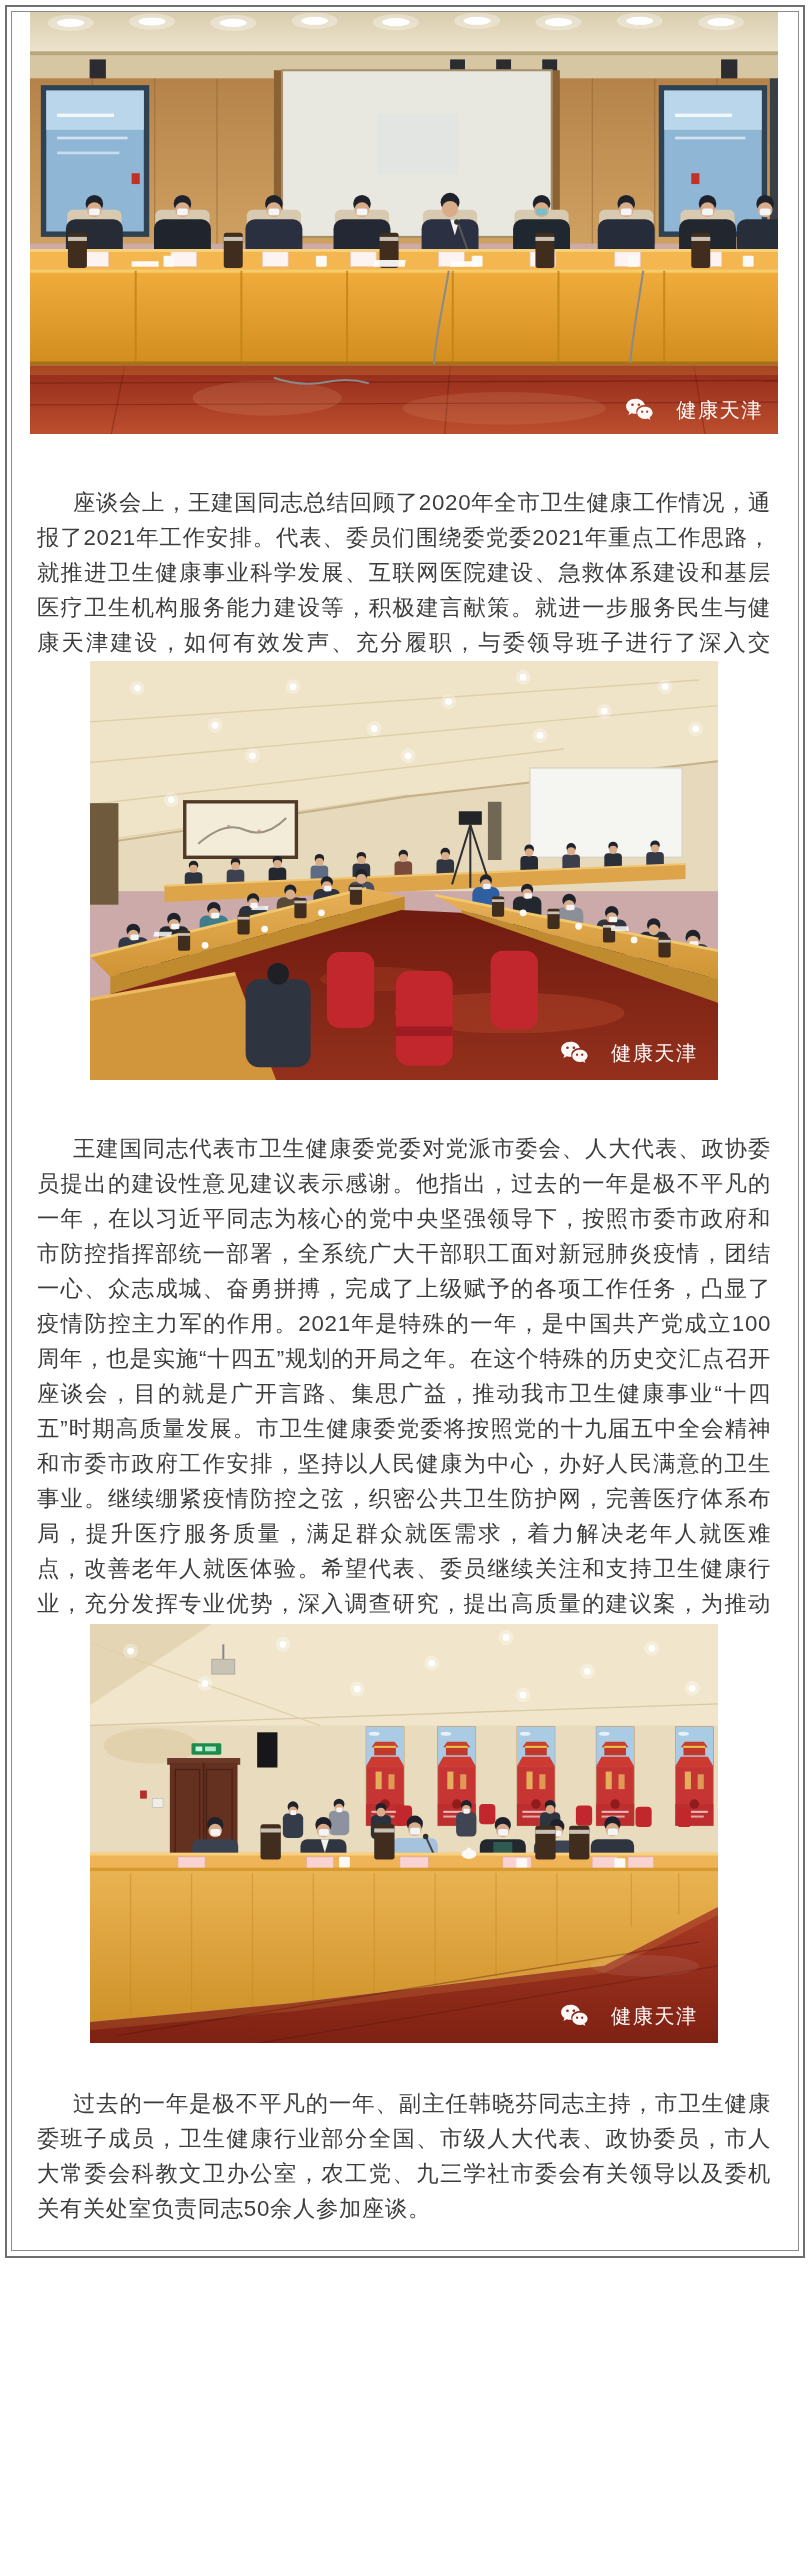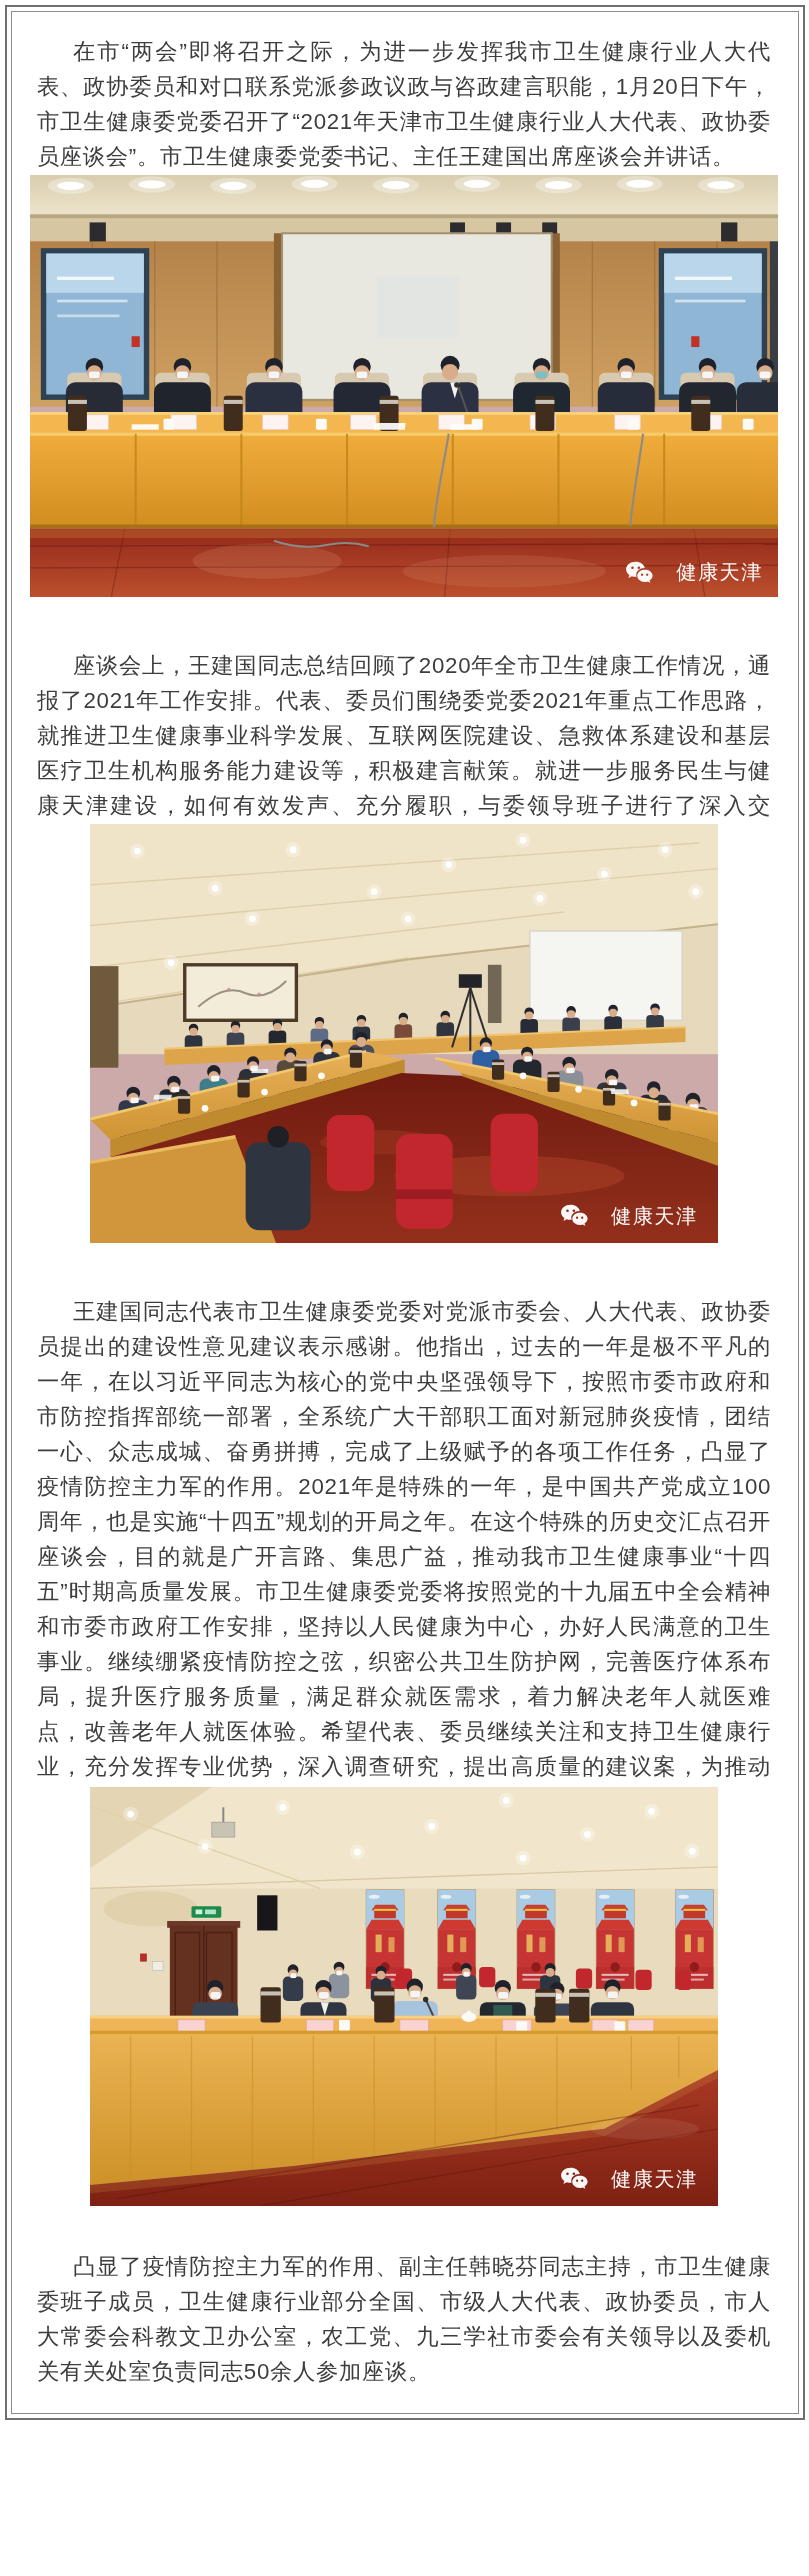--- a/index.html
+++ b/index.html
@@ -39,21 +39,20 @@
   .lightdot{fill:#ffffff}.halo{fill:#ffffff;opacity:.32}
 </style>
 </head>
 <body>
 
 <div class="canvas">
   <div class="outer-frame">
     <div class="inner-frame">
       <div class="content">
 
-        <p class="para p1">在市“两会”即将召开之际，为进一步发挥我市卫生健康行业人大代表、政协委员和对口联系党派参政议政与咨政建言职能，1月20日下午，市卫生健康委党委召开了“2021年天津市卫生健康行业人大代表、政协委员座谈会”。市卫生健康委党委书记、主任王建国出席座谈会并讲话。</p>
 
         <figure class="photo photo-1">
           <svg class="scene" viewBox="0 0 1104 623" preserveAspectRatio="none">
             <defs>
               <linearGradient id="g1ceil" x1="0" y1="0" x2="0" y2="1">
                   <stop offset="0" stop-color="#d9cdae"></stop>
                   <stop offset="1" stop-color="#efe6cf"></stop>
                 </linearGradient>
               <linearGradient id="g1wood" x1="0" y1="0" x2="0" y2="1">
                   <stop offset="0" stop-color="#b5834a"></stop>
@@ -914,19 +913,19 @@
           </svg>
           <div class="watermark">
             <svg class="wm-icon" viewBox="0 0 44 36" width="28.4" height="23">
               <path fill="#fff" fill-rule="evenodd" d="M16.5 1C8 1 1.5 6.3 1.5 12.9c0 3.7 2 7 5.2 9.2l-1.6 4.6 5.4-2.7c1.9.5 3.9.8 6 .8.5 0 1 0 1.5-.1-.4-1-.6-2.1-.6-3.2 0-5.9 5.6-10.6 12.5-10.6h.9C29.6 5 23.7 1 16.5 1zm-5 7.5a2.1 2.1 0 1 1 0 4.2 2.1 2.1 0 0 1 0-4.2zm10 0a2.1 2.1 0 1 1 0 4.2 2.1 2.1 0 0 1 0-4.2z"></path>
               <path fill="#fff" fill-rule="evenodd" d="M30.5 13.5c-6.3 0-11.5 4.3-11.5 9.6 0 5.3 5.2 9.6 11.5 9.6 1.6 0 3.2-.3 4.6-.8l4.4 2.2-1.3-3.8c2.9-1.8 4.8-4.5 4.8-7.2 0-5.3-5.2-9.6-11.5-9.6zm-4 6.2a1.8 1.8 0 1 1 0 3.6 1.8 1.8 0 0 1 0-3.6zm8 0a1.8 1.8 0 1 1 0 3.6 1.8 1.8 0 0 1 0-3.6z"></path>
             </svg>
             <span class="wm-text">健康天津</span>
           </div>
         </figure>
 
-        <p class="para p4">凸显了疫情防控主力军的作用、副主任韩晓芬同志主持，市卫生健康委班子成员，卫生健康行业部分全国、市级人大代表、政协委员，市人大常委会科教文卫办公室，农工党、九三学社市委会有关领导以及委机关有关处室负责同志50余人参加座谈。</p>
+        <p class="para p4">过去的一年是极不平凡的一年、副主任韩晓芬同志主持，市卫生健康委班子成员，卫生健康行业部分全国、市级人大代表、政协委员，市人大常委会科教文卫办公室，农工党、九三学社市委会有关领导以及委机关有关处室负责同志50余人参加座谈。</p>
 
       </div>
     </div>
   </div>
 </div>
 
 
 </body></html>

